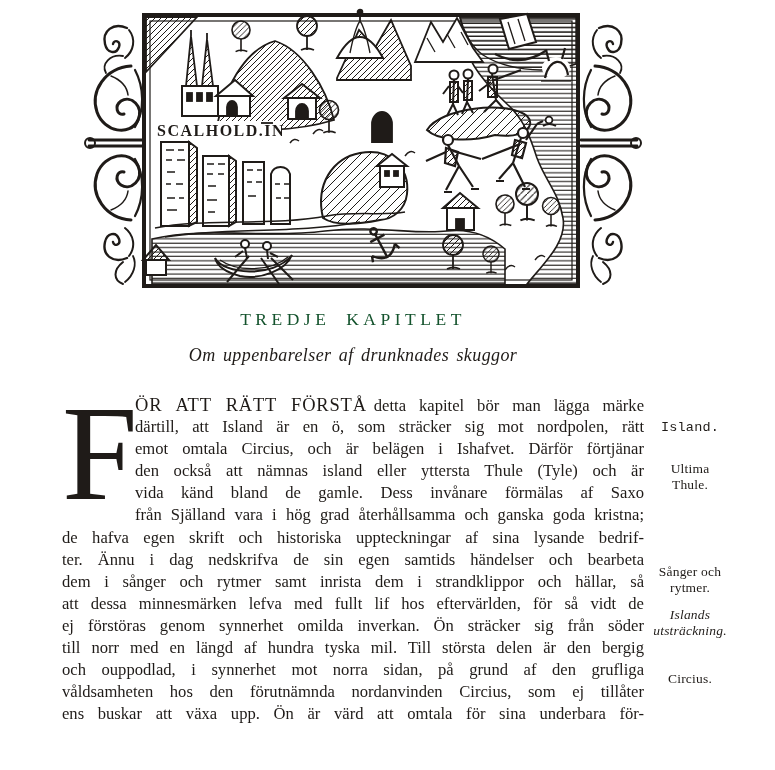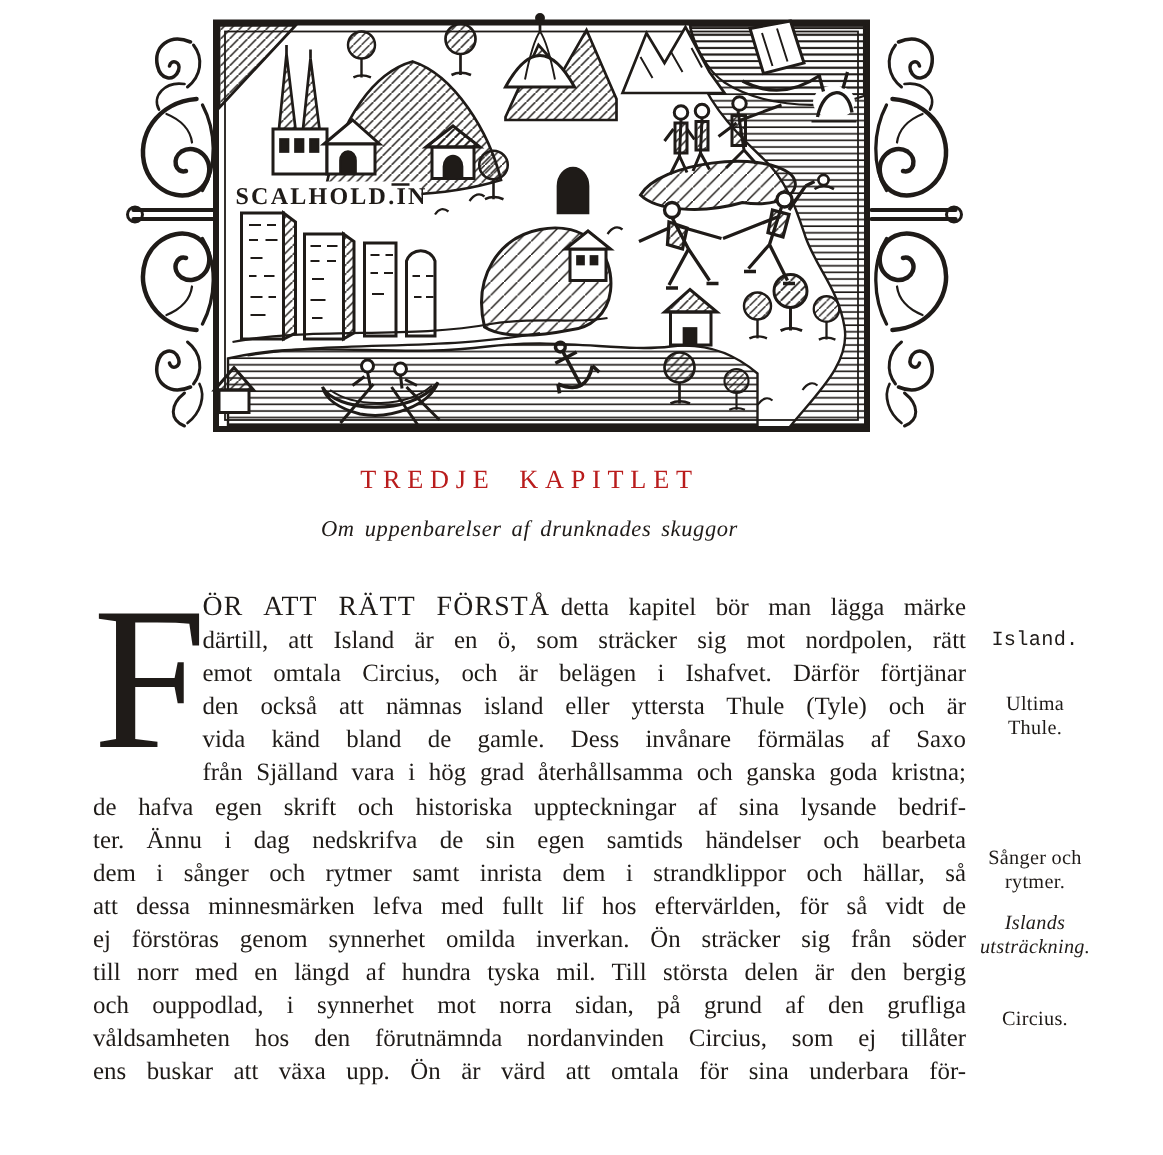--- a/index.html
+++ b/index.html
@@ -15,27 +15,27 @@
 
   
   .woodcut { position:absolute; left:75px; top:8px; width:592px; height:282px; }
   .woodcut svg { display:block; }
 
   
   .chapter-title {
     position:absolute; left:62px; top:309px; width:582px;
     text-align:center;
     font-size:17.5px; letter-spacing:4.5px; word-spacing:7px;
-    color:#b91c1c;
+    color:#14532d;
   }
   .chapter-subtitle {
     position:absolute; left:62px; top:345px; width:582px;
     text-align:center;
     font-style:italic;
-    font-size:15px; letter-spacing:0.4px; word-spacing:2.5px;
+    font-size:18px; letter-spacing:0.4px; word-spacing:2.5px;
   }
 
   
   .body-text {
     position:absolute; left:62px; top:394px; width:582px;
     font-size:16.6px; line-height:22.1px;
     text-align:justify;
   }
   .dropcap {
     float:left;

